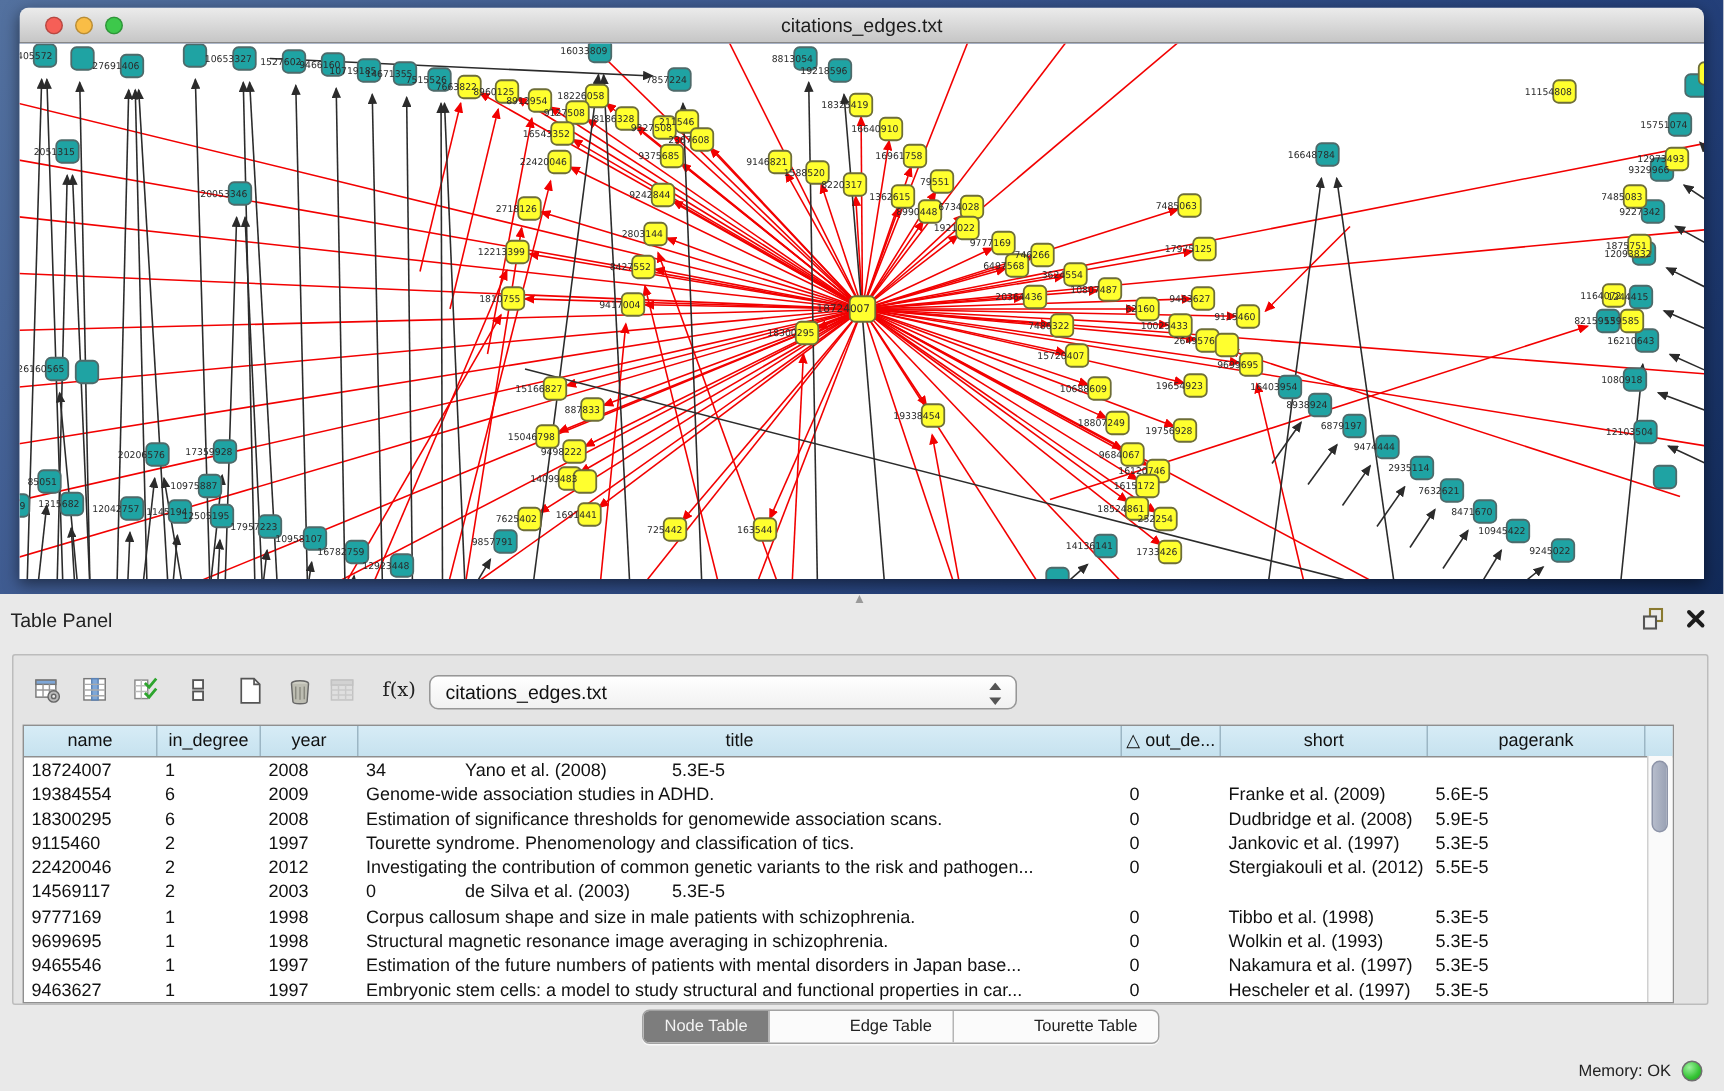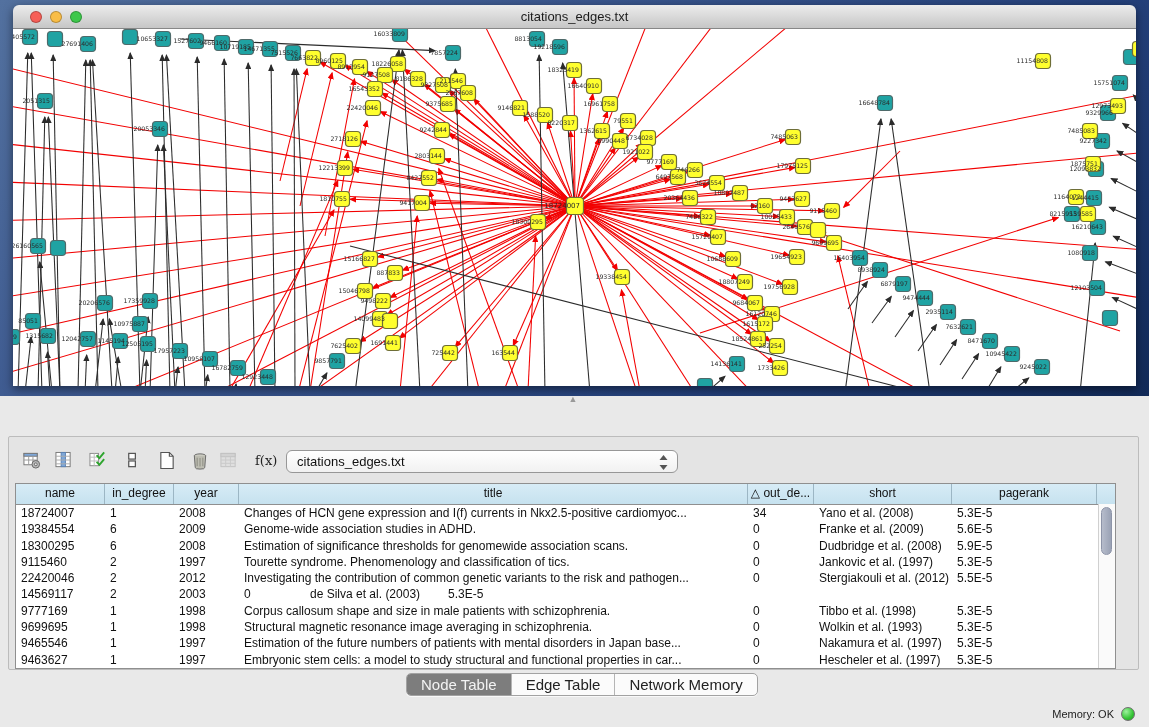--- a/index.html
+++ b/index.html
@@ -45,23 +45,23 @@
   .trow{display:flex;height:16.3px;}
   .td{box-sizing:border-box;padding-left:5px;line-height:16.3px;color:#111;
     overflow:hidden;white-space:nowrap;}
   .c0{width:89px}.c1{width:69px}.c2{width:65px}.c3{width:509px}.c4{width:66px}
   .c5{width:138px}.c6{width:145px}
   .vscroll{position:absolute;right:0;top:20px;bottom:0;width:16px;background:#fafafa;
     border-left:1px solid #d0d0d0;}
   .vthumb{position:absolute;left:2px;top:3px;width:11px;height:48px;border-radius:7px;
     background:linear-gradient(90deg,#b6bccb,#9aa2b5);border:1px solid #8d94a8;box-sizing:border-box;}
 
-  .tabs{position:absolute;left:406px;top:277px;height:21px;display:flex;
+  .tabs{position:absolute;left:428px;top:277px;height:21px;display:flex;
     border:1px solid #a2a2a2;border-radius:5px;overflow:hidden;background:#fbfbfb;
-    font-size:15px;box-shadow:0 1px 0 rgba(255,255,255,.7);}
+    font-size:11px;box-shadow:0 1px 0 rgba(255,255,255,.7);gap:39px;}
   .tab{padding:0 14px;line-height:21px;color:#222;border-right:1px solid #b5b5b5;}
   .tab:last-child{border-right:none;}
   .tab.sel{background:#7d7d7d;color:#f3f3f3;}
 
   .statusbar{position:absolute;right:14px;bottom:6px;display:flex;align-items:center;gap:7px;}
   .mem-label{font-size:11px;color:#222;}
   .mem-dot{width:14px;height:14px;border-radius:50%;border:1px solid #6f6f6f;box-sizing:border-box;}
 </style>
 </head>
 <body>
@@ -517,20 +517,32 @@
           <text x="1081" y="198" text-anchor="end" font-size="6.2" fill="#2b2b2b" font-family="&quot;DejaVu Sans&quot;, sans-serif">1164072</text>
           <text x="1093" y="215" text-anchor="end" font-size="6.2" fill="#2b2b2b" font-family="&quot;DejaVu Sans&quot;, sans-serif">159585</text>
           <text x="580" y="207" text-anchor="end" font-size="7" fill="#2b2b2b" font-family="&quot;DejaVu Sans&quot;, sans-serif">18724007</text>
         </g>
     </svg>
   </div>
 </div>
 
 <div class="bottom">
   <div class="splitter">▲</div>
+  <div class="panel-titlebar">
+    <span class="panel-title">Table Panel</span>
+    <span class="panel-btns">
+      <svg width="15" height="15">
+        <rect x="5" y="1" width="8" height="8" fill="none" stroke="#8a7a30" stroke-width="1.4"></rect>
+        <rect x="1" y="6" width="8" height="8" fill="#efefef" stroke="#555" stroke-width="1.4"></rect>
+      </svg>
+      <svg width="13" height="13">
+        <path d="M2,2 L11,11 M11,2 L2,11" stroke="#1c1c1c" stroke-width="2.6" stroke-linecap="round"></path>
+      </svg>
+    </span>
+  </div>
 
   <div class="card">
 
     <svg class="tb-icon" style="left:14px" viewBox="0 0 19 19">
       <rect x="1" y="2" width="14" height="12" fill="#fff" stroke="#777"></rect>
       <rect x="1" y="2" width="14" height="3" fill="#7ea7d8" stroke="#777"></rect>
       <path d="M1,9 h14 M6,5 v9 M10.5,5 v9" stroke="#999" stroke-width="1"></path>
       <circle cx="13.5" cy="13.5" r="4" fill="#b9b9b9" stroke="#666"></circle>
       <circle cx="13.5" cy="13.5" r="1.5" fill="#e9e9e9" stroke="#666"></circle>
     </svg>
@@ -581,21 +593,20 @@
           <div class="th c3">title</div>
           <div class="th c4">△ out_de...</div>
           <div class="th c5">short</div>
           <div class="th c6">pagerank</div>
         </div>
       <div id="tbody">
           <div class="trow">
             <div class="td c0">18724007</div>
             <div class="td c1">1</div>
             <div class="td c2">2008</div>
-            <div class="td c3">Changes of HCN gene expression and I(f) currents in Nkx2.5-positive cardiomyoc...</div>
             <div class="td c4">34</div>
             <div class="td c5">Yano et al. (2008)</div>
             <div class="td c6">5.3E-5</div>
           </div>
           <div class="trow">
             <div class="td c0">19384554</div>
             <div class="td c1">6</div>
             <div class="td c2">2009</div>
             <div class="td c3">Genome-wide association studies in ADHD.</div>
             <div class="td c4">0</div>
@@ -676,20 +687,20 @@
         </div>
       <div class="vscroll">
         <div class="vthumb"></div>
       </div>
     </div>
   </div>
 
   <div class="tabs">
     <span class="tab sel">Node Table</span>
     <span class="tab">Edge Table</span>
-    <span class="tab">Network Memory</span>
+    <span class="tab">Tourette Table</span>
   </div>
 
   <div class="statusbar">
     <span class="mem-label">Memory: OK</span>
     <span class="mem-dot" id="mem-dot" style="background: radial-gradient(circle at 35% 30%, rgb(157, 242, 157), rgb(53, 196, 53) 60%, rgb(31, 158, 31));"></span>
   </div>
 </div>
 
 </body></html>

